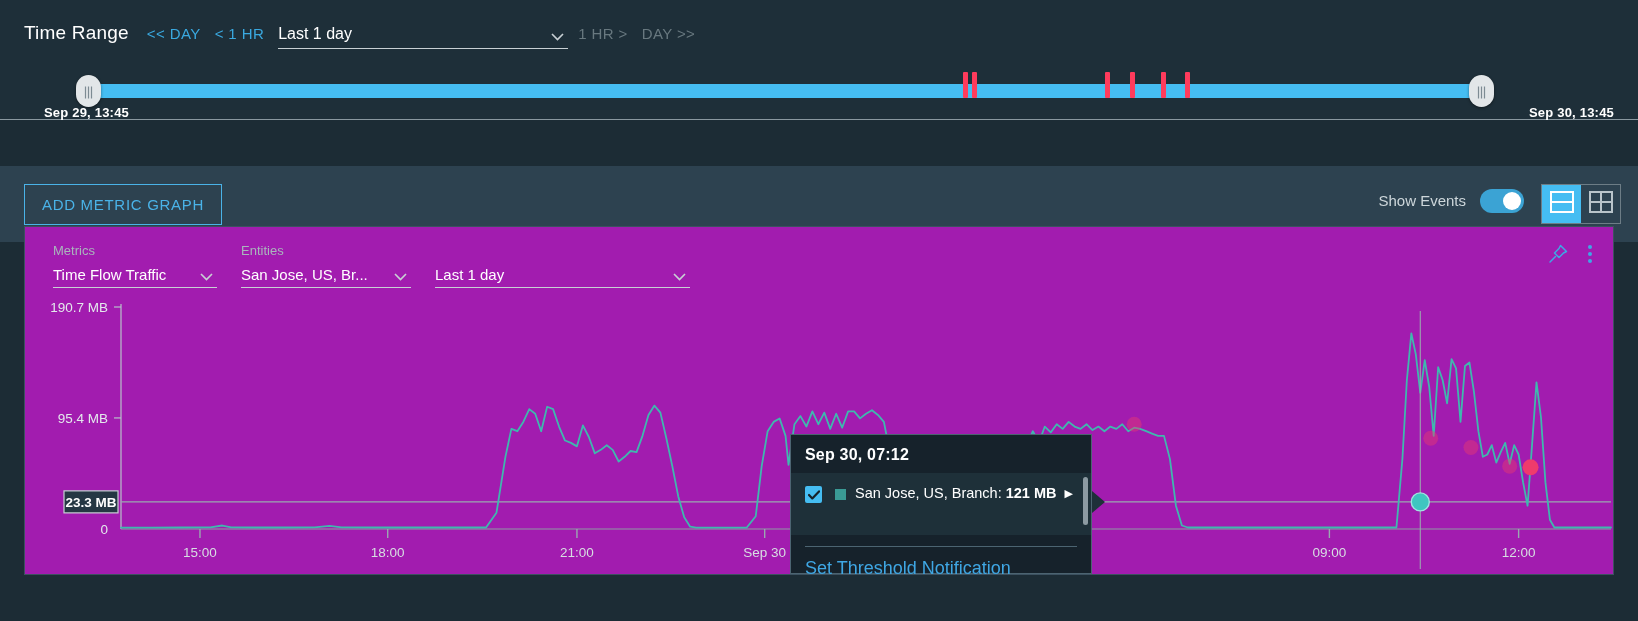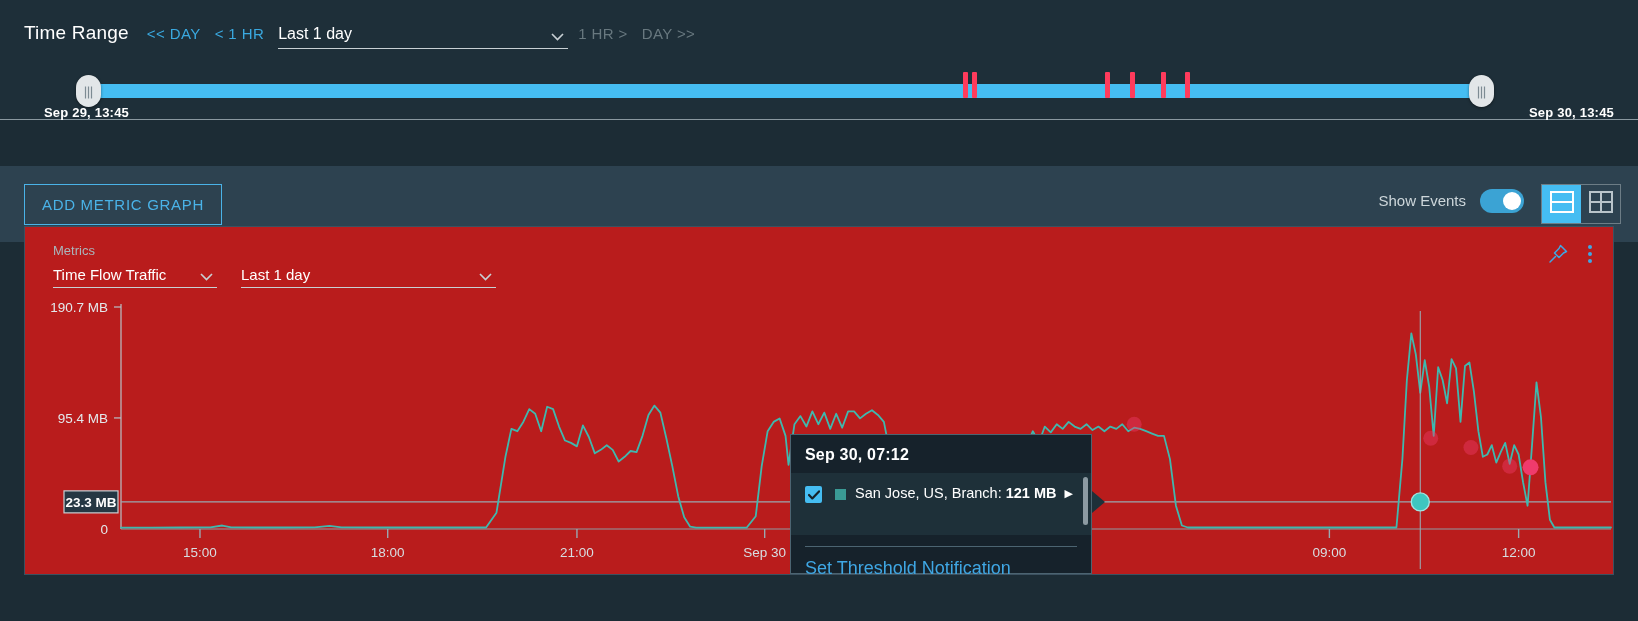--- a/index.html
+++ b/index.html
@@ -105,21 +105,21 @@
   .viewbtn {
     width: 40px; height: 38px; display: flex;
     align-items: center; justify-content: center; cursor: pointer;
   }
   .viewbtn.active { background: #45bdf2; }
 
   
   .card {
     position: absolute; left: 24px; top: 226px;
     width: 1590px; height: 349px;
-    background: #b91c1c; border: 1px solid #3c5160;
+    background: #a21caf; border: 1px solid #3c5160;
   }
   .selectors { position: absolute; left: 28px; top: 16px; display: flex; align-items: flex-end; }
   .sel { position: relative; margin-right: 24px; }
   .sel-label { color: #a9b6bc; font-size: 13px; margin-bottom: 8px; }
   .sel-field {
     position: relative; border-bottom: 1px solid #c8d0d4;
     padding-bottom: 4px; color: #ffffff; font-size: 15px;
   }
   .sel-w1 { width: 164px; } .sel-w2 { width: 170px; } .sel-w3 { width: 255px; }
   .sel-field .chev { bottom: 6px; }
@@ -249,20 +249,31 @@
   </div>
 </div>
 
 <div class="card">
 
   <div class="selectors">
     <div class="sel">
       <div class="sel-label">Metrics</div>
       <div class="sel-field sel-w1">
         <span>Time Flow Traffic</span>
+        <span class="chev">
+          <svg width="13" height="8" viewBox="0 0 13 8">
+              <path d="M1 1 L6.5 6.6 L12 1" fill="none" stroke="#c8d0d4" stroke-width="1.6"></path>
+            </svg>
+        </span>
+      </div>
+    </div>
+    <div class="sel">
+      <div class="sel-label">Entities</div>
+      <div class="sel-field sel-w2">
+        <span>San Jose, US, Br...</span>
         <span class="chev">
           <svg width="13" height="8" viewBox="0 0 13 8">
               <path d="M1 1 L6.5 6.6 L12 1" fill="none" stroke="#c8d0d4" stroke-width="1.6"></path>
             </svg>
         </span>
       </div>
     </div>
     <div class="sel">
       <div class="sel-label">&nbsp;</div>
       <div class="sel-field sel-w3">

